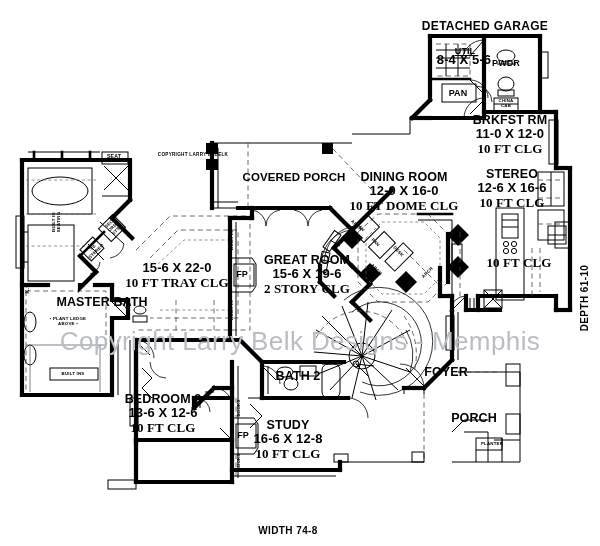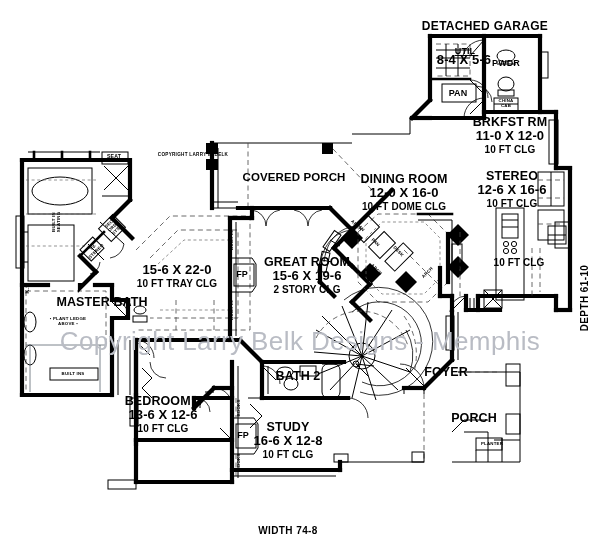--- a/index.html
+++ b/index.html
@@ -27,21 +27,21 @@
     font-family: "Liberation Sans", sans-serif;
     white-space: nowrap;
     line-height: 1.12;
     text-align: center;
     transform: translate(-50%, -50%);
     letter-spacing: 0.1px;
   }
   .room-name  { font-size: 11.5px; font-weight: 700; }
   .room-name.big { font-size: 12.5px; }
   .room-dim   { font-size: 13px; font-weight: 700; }
-  .room-clg   { font-size: 10px; font-weight: 700; }
+  .room-clg   { font-size: 13px; font-weight: 700; font-family: Liberation Serif, serif; }
   .small-name { font-size: 9px;  font-weight: 700; }
   .tiny       { font-size: 5.2px; font-weight: 700; letter-spacing: 0.2px; }
   .micro      { font-size: 4.4px; font-weight: 700; letter-spacing: 0.2px; }
   .header-lbl { font-size: 12px;  font-weight: 700; letter-spacing: 0.3px; text-align: center; }
   .dimline    { font-size: 10px; font-weight: 700; letter-spacing: 0.4px; }
   .fp-lbl     { font-size: 9px;  font-weight: 700; }
 
   .rot90  { transform: translate(-50%, -50%) rotate(-90deg); }
 
   

